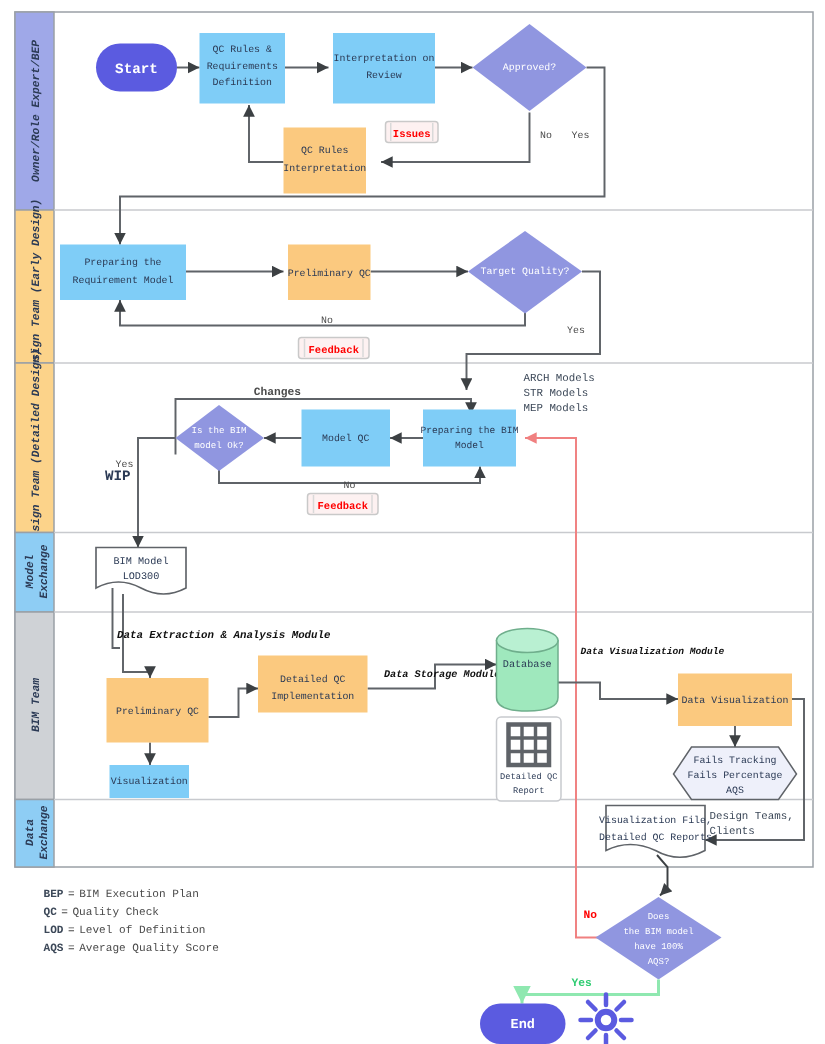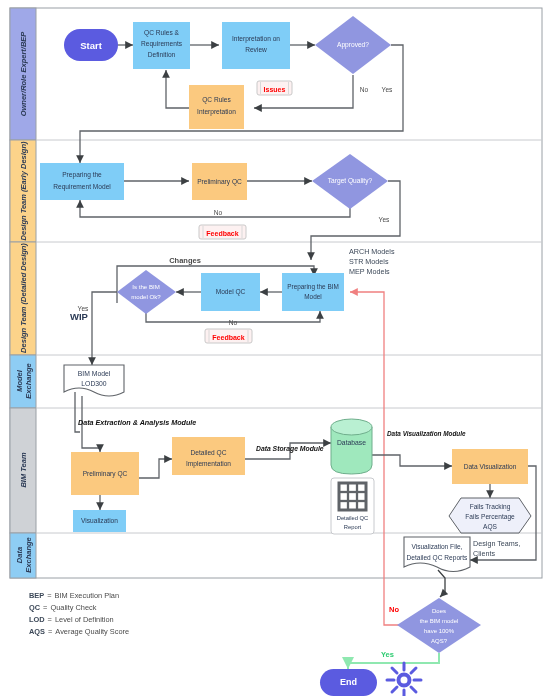--- a/index.html
+++ b/index.html
@@ -1,17 +1,17 @@
 <!DOCTYPE html>
 <html><head>
 <meta charset="utf-8">
 <style>
   html,body{margin:0;padding:0;background:#ffffff;}
   body{width:550px;height:696px;font-family:"Liberation Sans",sans-serif;position:relative;overflow:hidden;}
-  #stage{position:absolute;left:0;top:0;width:550px;height:576px;}
+  #stage{position:absolute;left:0;top:0;width:550px;height:576px;font-family:Liberation Mono, monospace;}
   svg{position:absolute;left:0;top:0;}
   .lane-label{font-weight:bold;font-style:italic;fill:#2b3a55;}
   .node-text{fill:#2b3a55;text-anchor:middle;dominant-baseline:middle;}
   .white-text{fill:#ffffff;text-anchor:middle;dominant-baseline:middle;}
   .edge-label{fill:#4a4a4a;text-anchor:middle;}
   .mod-label{fill:#111;font-weight:bold;font-style:italic;}
   .legend-b{font-weight:bold;fill:#3c4858;}
   .legend-n{fill:#4a4a4a;}
 </style>
 </head>

